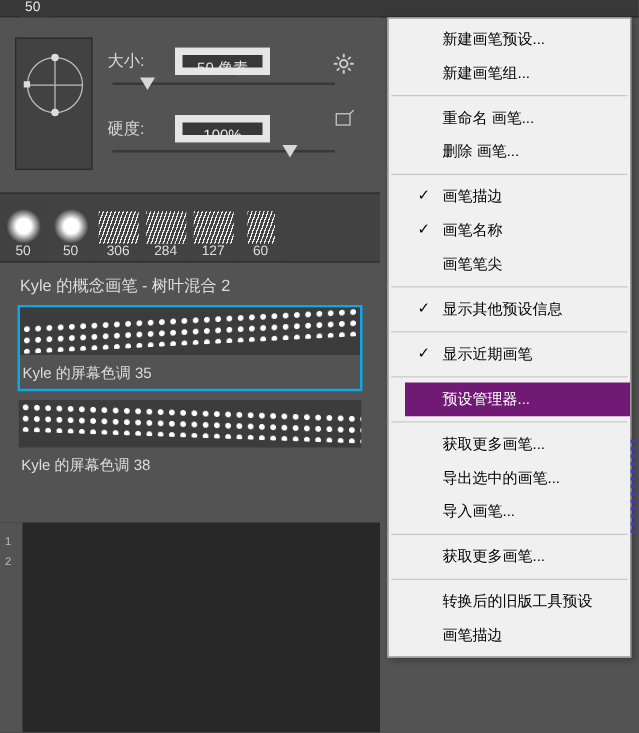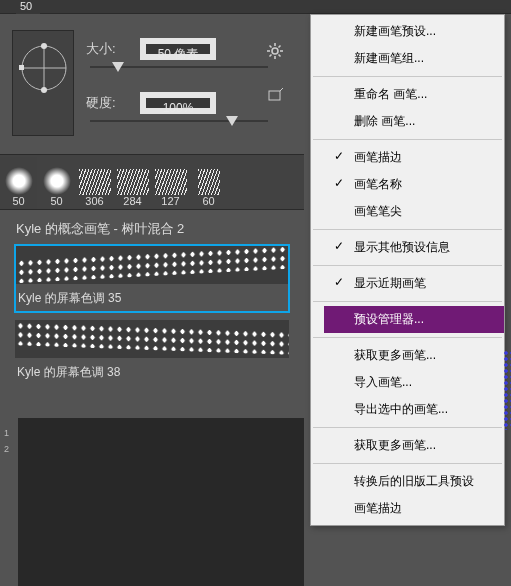--- a/index.html
+++ b/index.html
@@ -175,22 +175,22 @@
     <div class="menu-item menu-check">画笔名称</div>
     <div class="menu-item">画笔笔尖</div>
     <div class="menu-sep"></div>
     <div class="menu-item menu-check">显示其他预设信息</div>
     <div class="menu-sep"></div>
     <div class="menu-item menu-check">显示近期画笔</div>
     <div class="menu-sep"></div>
     <div class="menu-item hl">预设管理器...</div>
     <div class="menu-sep"></div>
     <div class="menu-item">获取更多画笔...</div>
+    <div class="menu-item">导出选中的画笔...</div>
     <div class="menu-item">导入画笔...</div>
-    <div class="menu-item">导出选中的画笔...</div>
     <div class="menu-sep"></div>
     <div class="menu-item">获取更多画笔...</div>
     <div class="menu-sep"></div>
     <div class="menu-item">转换后的旧版工具预设</div>
     <div class="menu-item">画笔描边</div>
   </div>
 
 <div class="right-edge"></div>
 
 </body></html>

